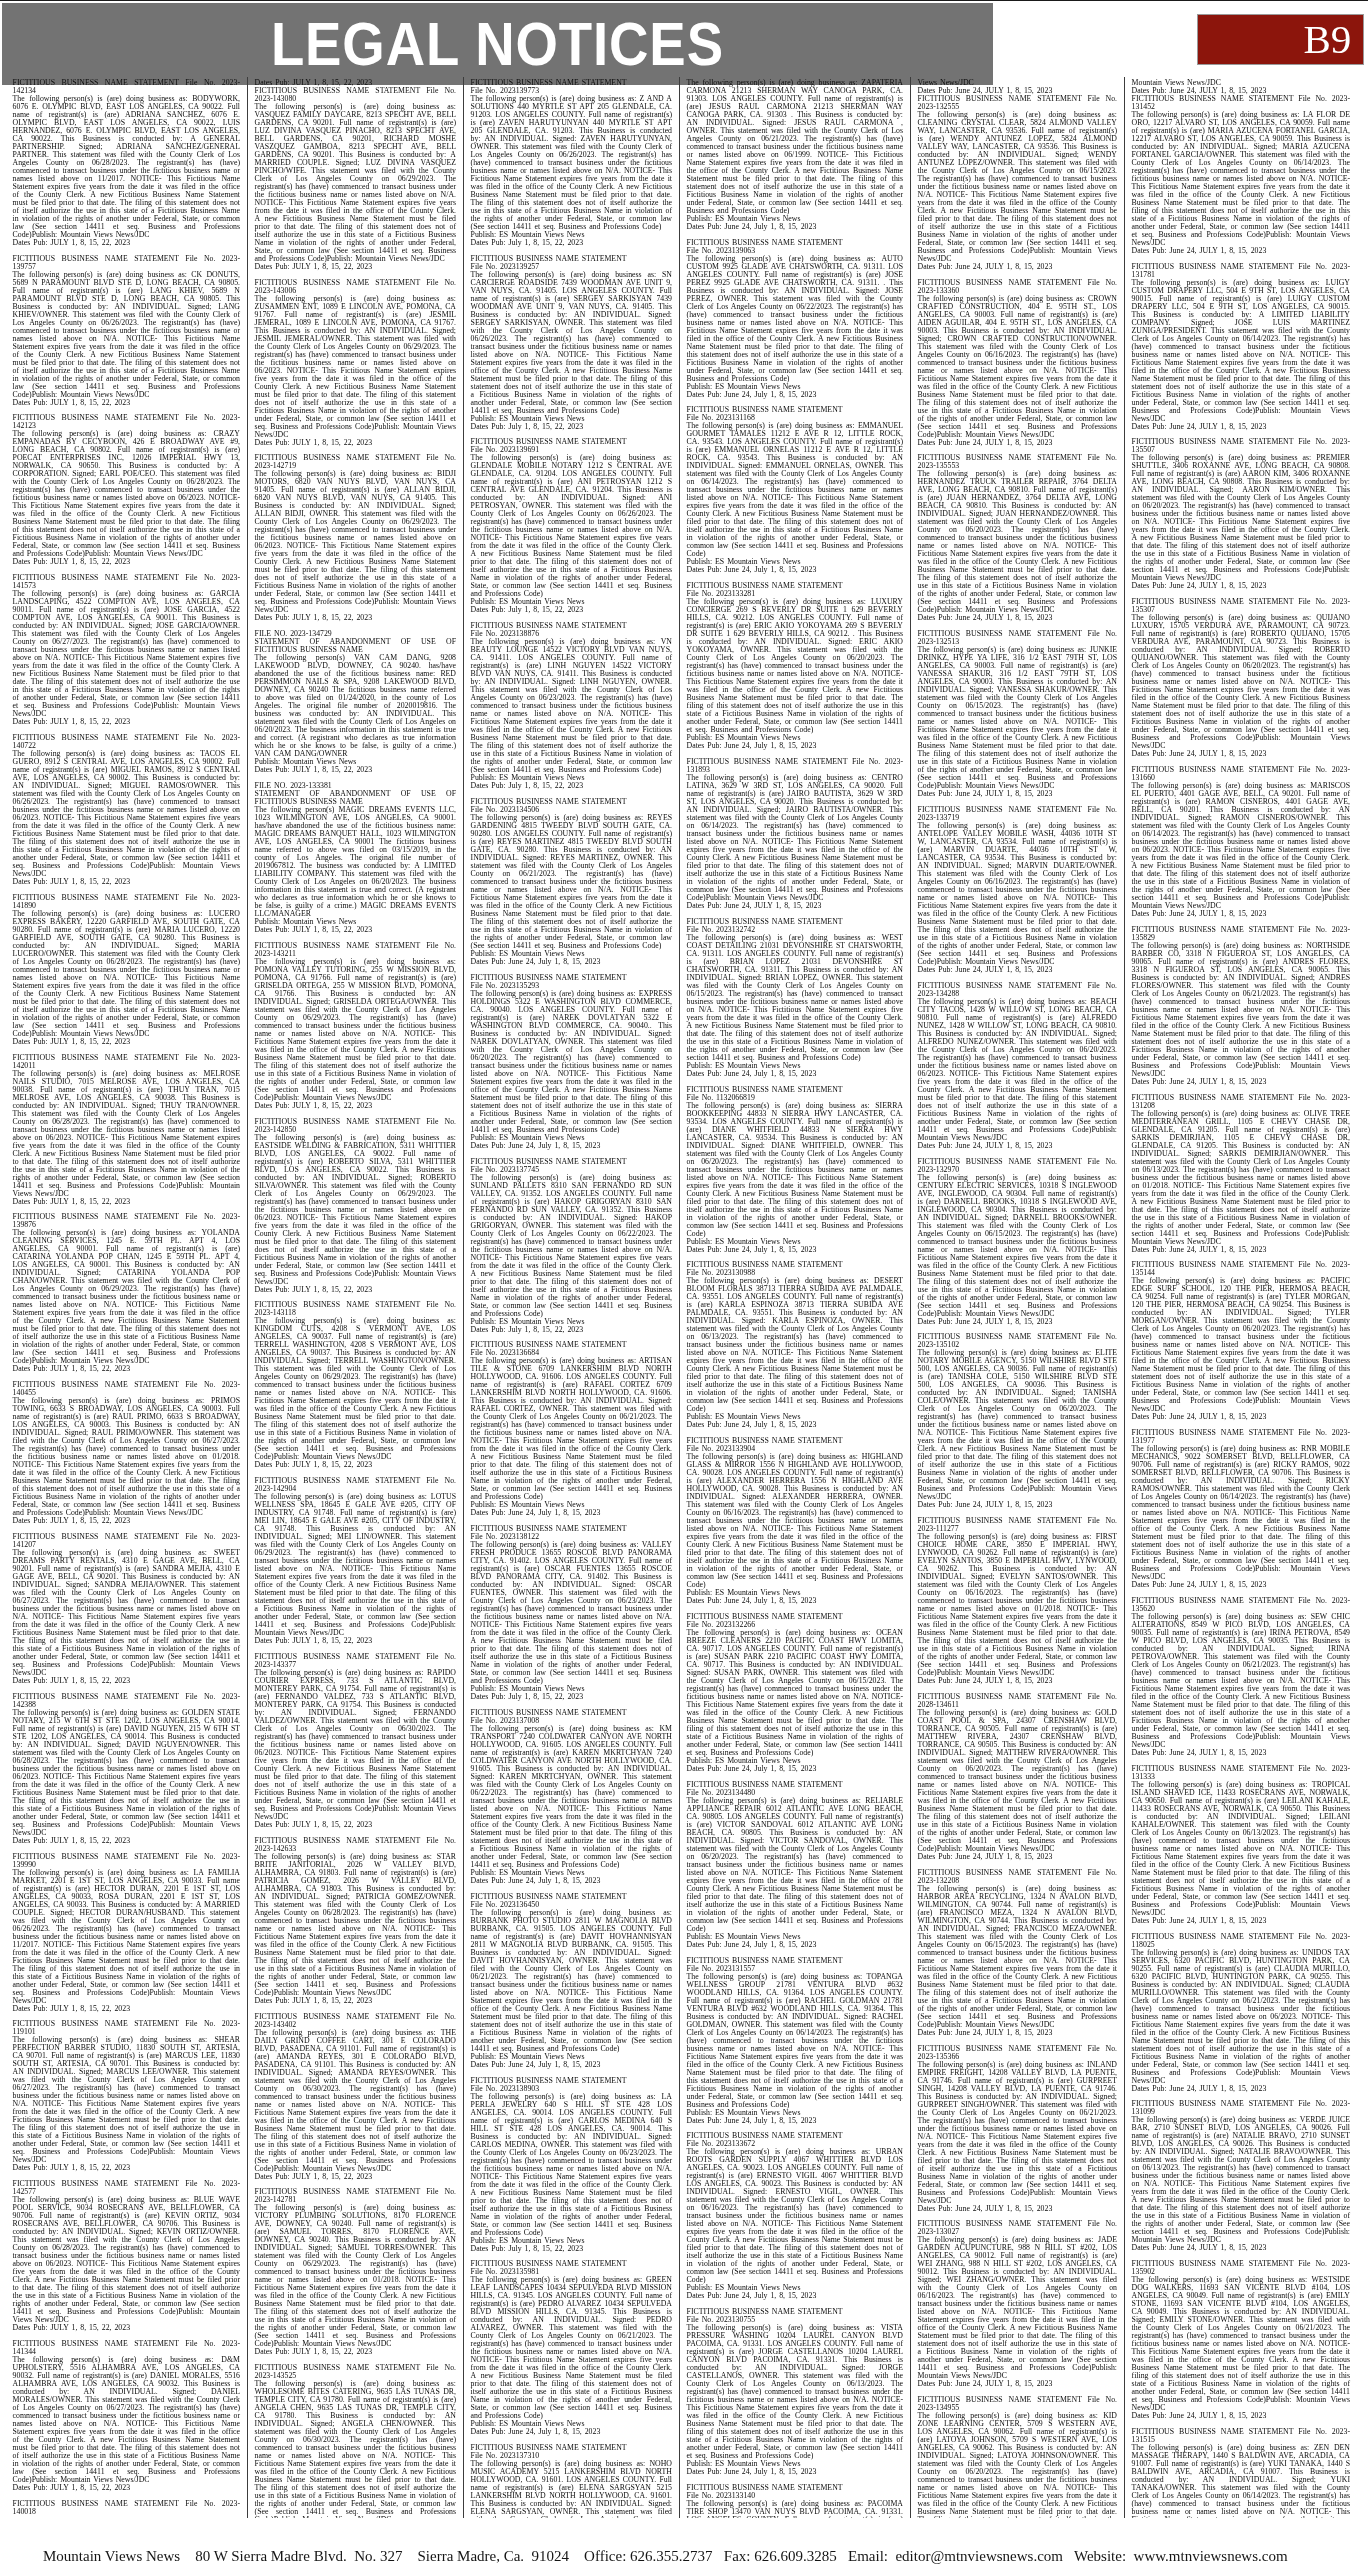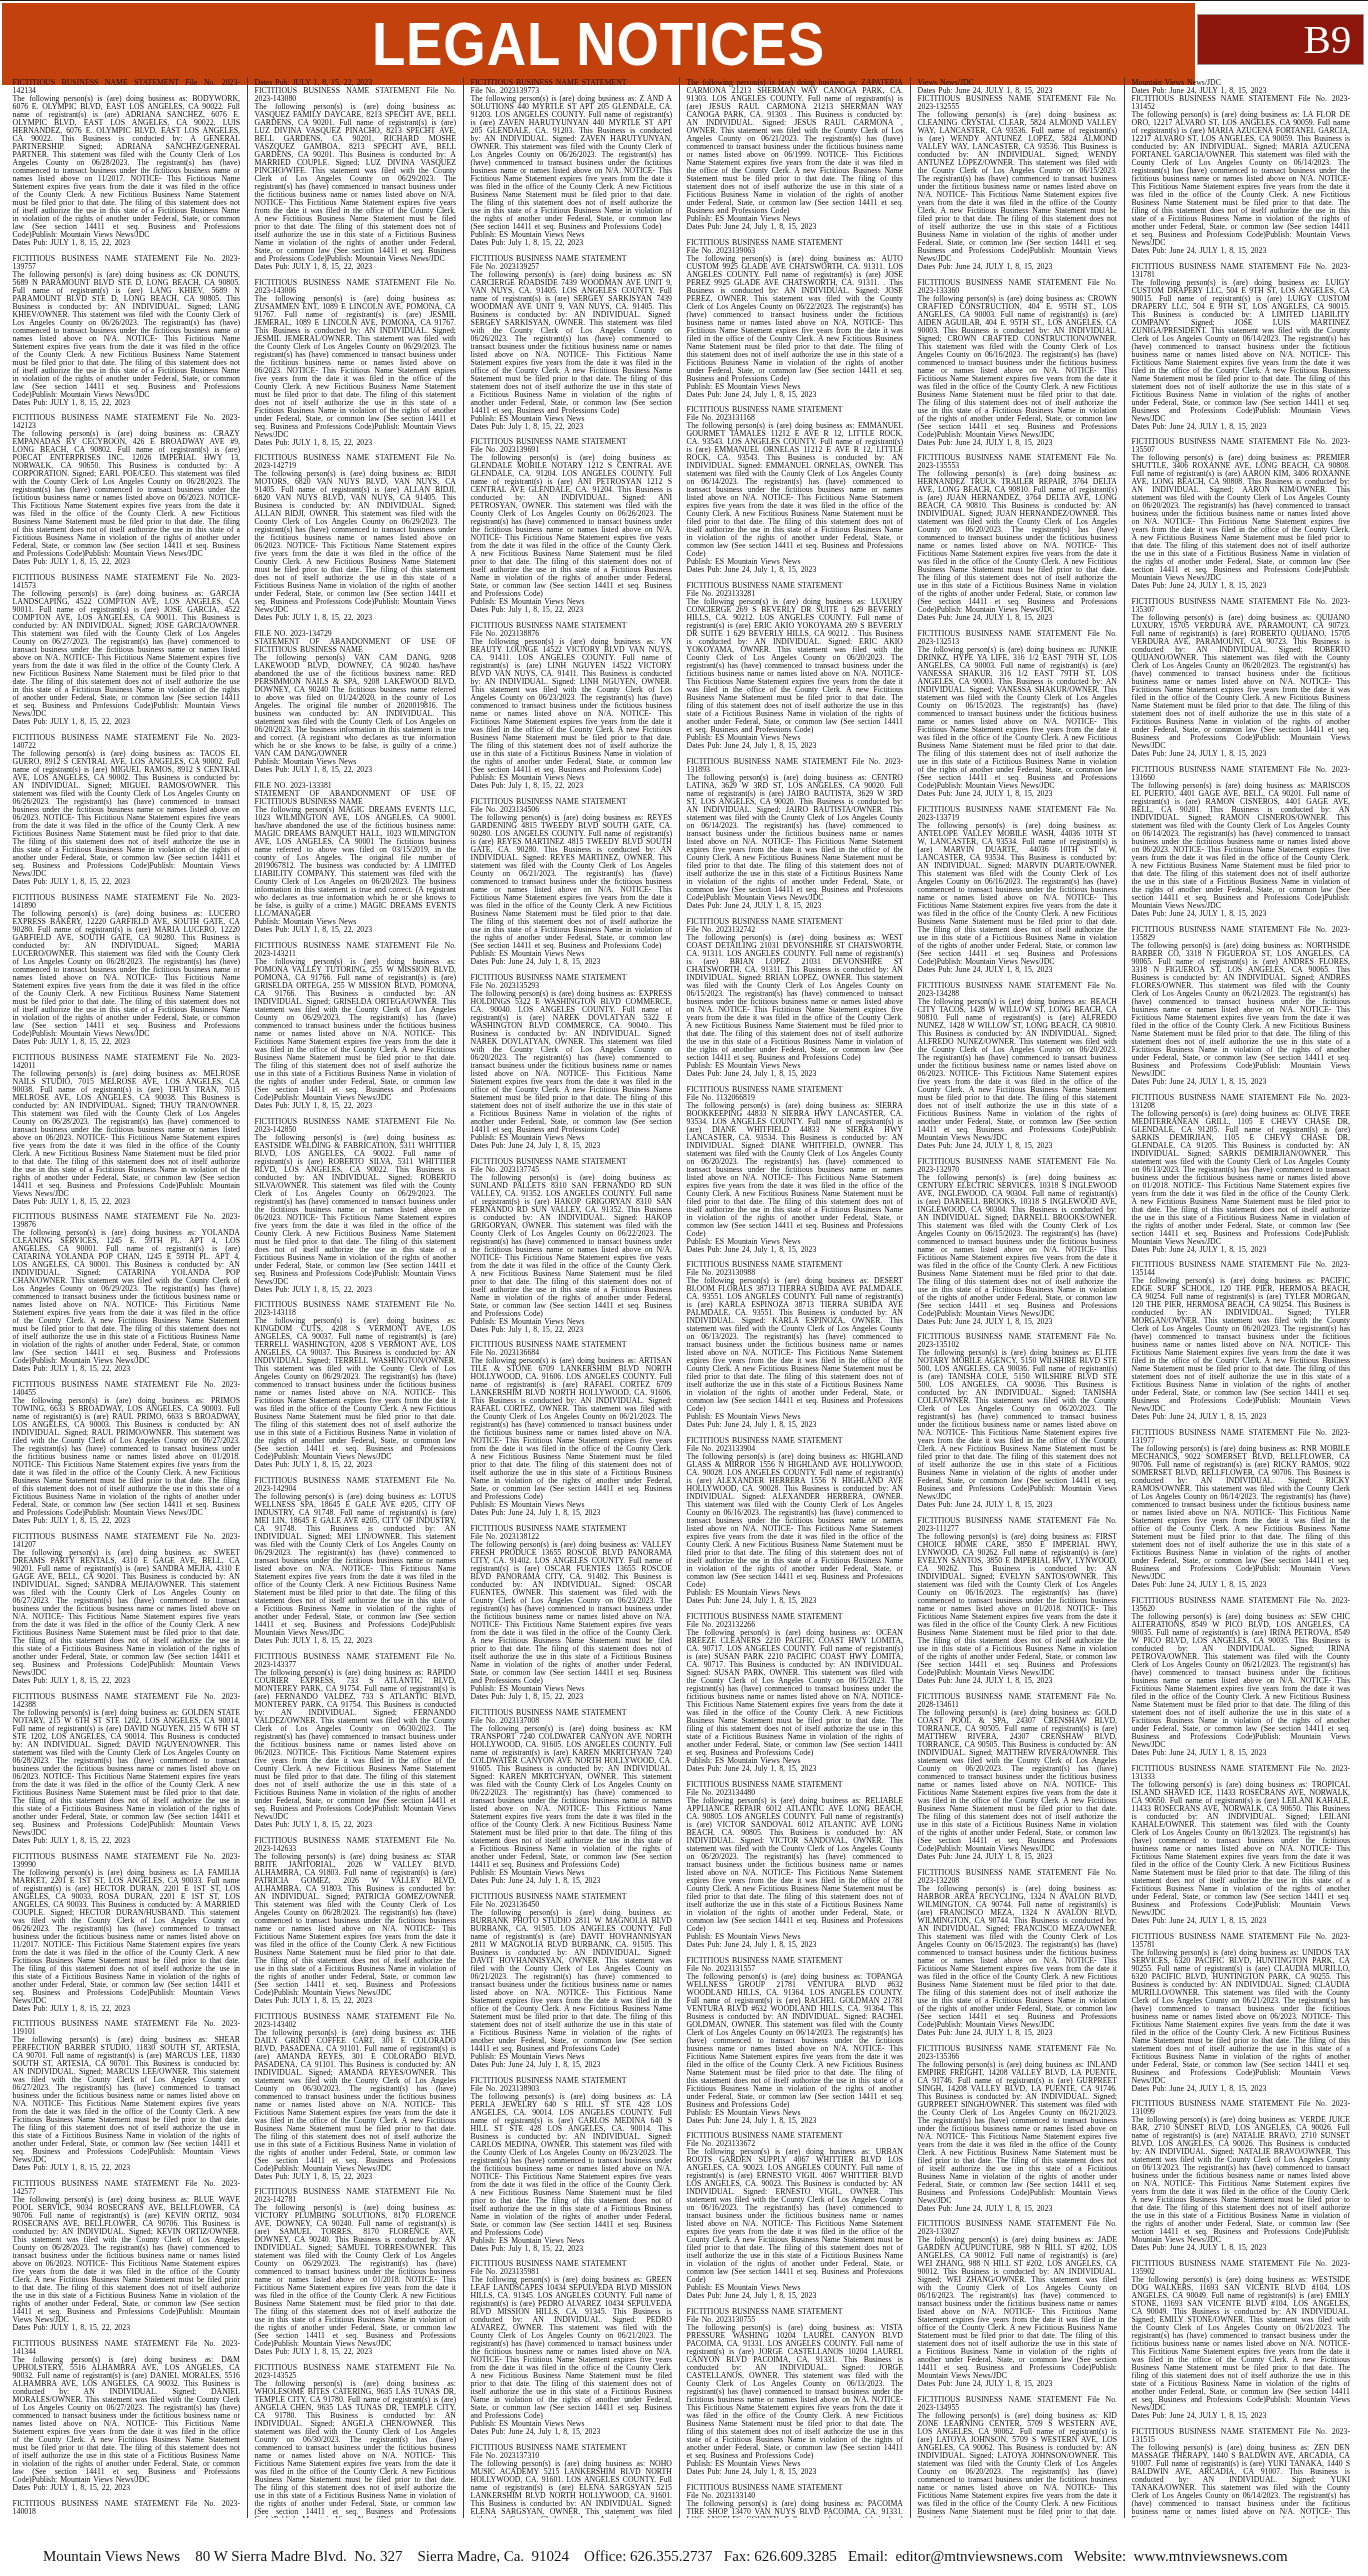--- a/index.html
+++ b/index.html
@@ -2,22 +2,22 @@
 <html><head>
 <meta charset="utf-8">
 <style>
   html,body{margin:0;padding:0;}
   body{
     width:1368px;height:2576px;position:relative;background:#ffffff;
     font-family:"Liberation Serif","DejaVu Serif",serif;color:#0c0c0c;
     overflow:hidden;border-top:1.9px solid #1a1a1a;
   }
   .banner{
-    position:absolute;left:1.9px;top:1.9px;width:1193px;height:82px;
-    background:#c2410c;display:flex;align-items:center;justify-content:center;
+    position:absolute;left:1.9px;top:1.9px;width:991px;height:82px;
+    background:#737373;display:flex;align-items:center;justify-content:center;
   }
   .banner .ttl{
     color:#ffffff;font-family:"Liberation Sans","DejaVu Sans",sans-serif;
     font-weight:700;font-size:62px;letter-spacing:1px;transform:scaleX(0.88);
     white-space:nowrap;
   }
   .pageno{
     position:absolute;left:1197px;top:1.9px;width:167px;height:51px;
     background:#8c150c;border:1px solid #9a9a9a;box-sizing:border-box;
     display:flex;align-items:center;justify-content:flex-end;
@@ -543,21 +543,21 @@
         <p>FICTITIOUS BUSINESS NAME STATEMENT File No. 2023-135620</p>
         <p class="body">The following person(s) is (are) doing business as: SEW CHIC ALTERATIONS, 8549 W PICO BLVD, LOS ANGELES, CA 90035. Full name of registrant(s) is (are) IRINA PETROVA, 8549 W PICO BLVD, LOS ANGELES, CA 90035. This Business is conducted by: AN INDIVIDUAL. Signed; IRINA PETROVA/OWNER. This statement was filed with the County Clerk of Los Angeles County on 06/21/2023. The registrant(s) has (have) commenced to transact business under the fictitious business name or names listed above on N/A. NOTICE- This Fictitious Name Statement expires five years from the date it was filed in the office of the County Clerk. A new Fictitious Business Name Statement must be filed prior to that date. The filing of this statement does not of itself authorize the use in this state of a Fictitious Business Name in violation of the rights of another under Federal, State, or common law (See section 14411 et seq. Business and Professions Code)Publish: Mountain Views News/JDC</p>
         <p class="pubs">Dates Pub: June 24, JULY 1, 8, 15, 2023</p>
       </div>
       <div class="notice">
         <p>FICTITIOUS BUSINESS NAME STATEMENT File No. 2023-131333</p>
         <p class="body">The following person(s) is (are) doing business as: TROPICAL ISLAND SHAVED ICE, 11433 ROSECRANS AVE, NORWALK, CA 90650. Full name of registrant(s) is (are) LEILANI KAHALE, 11433 ROSECRANS AVE, NORWALK, CA 90650. This Business is conducted by: AN INDIVIDUAL. Signed; LEILANI KAHALE/OWNER. This statement was filed with the County Clerk of Los Angeles County on 06/13/2023. The registrant(s) has (have) commenced to transact business under the fictitious business name or names listed above on N/A. NOTICE- This Fictitious Name Statement expires five years from the date it was filed in the office of the County Clerk. A new Fictitious Business Name Statement must be filed prior to that date. The filing of this statement does not of itself authorize the use in this state of a Fictitious Business Name in violation of the rights of another under Federal, State, or common law (See section 14411 et seq. Business and Professions Code)Publish: Mountain Views News/JDC</p>
         <p class="pubs">Dates Pub: June 24, JULY 1, 8, 15, 2023</p>
       </div>
       <div class="notice">
-        <p>FICTITIOUS BUSINESS NAME STATEMENT File No. 2023-135781</p>
+        <p>FICTITIOUS BUSINESS NAME STATEMENT File No. 2023-118025</p>
         <p class="body">The following person(s) is (are) doing business as: UNIDOS TAX SERVICES, 6320 PACIFIC BLVD, HUNTINGTON PARK, CA 90255. Full name of registrant(s) is (are) CLAUDIA MURILLO, 6320 PACIFIC BLVD, HUNTINGTON PARK, CA 90255. This Business is conducted by: AN INDIVIDUAL. Signed; CLAUDIA MURILLO/OWNER. This statement was filed with the County Clerk of Los Angeles County on 06/21/2023. The registrant(s) has (have) commenced to transact business under the fictitious business name or names listed above on 06/2023. NOTICE- This Fictitious Name Statement expires five years from the date it was filed in the office of the County Clerk. A new Fictitious Business Name Statement must be filed prior to that date. The filing of this statement does not of itself authorize the use in this state of a Fictitious Business Name in violation of the rights of another under Federal, State, or common law (See section 14411 et seq. Business and Professions Code)Publish: Mountain Views News/JDC</p>
         <p class="pubs">Dates Pub: June 24, JULY 1, 8, 15, 2023</p>
       </div>
       <div class="notice">
         <p>FICTITIOUS BUSINESS NAME STATEMENT File No. 2023-131099</p>
         <p class="body">The following person(s) is (are) doing business as: VERDE JUICE BAR, 2710 SUNSET BLVD, LOS ANGELES, CA 90026. Full name of registrant(s) is (are) NATALIE BRAVO, 2710 SUNSET BLVD, LOS ANGELES, CA 90026. This Business is conducted by: AN INDIVIDUAL. Signed; NATALIE BRAVO/OWNER. This statement was filed with the County Clerk of Los Angeles County on 06/13/2023. The registrant(s) has (have) commenced to transact business under the fictitious business name or names listed above on N/A. NOTICE- This Fictitious Name Statement expires five years from the date it was filed in the office of the County Clerk. A new Fictitious Business Name Statement must be filed prior to that date. The filing of this statement does not of itself authorize the use in this state of a Fictitious Business Name in violation of the rights of another under Federal, State, or common law (See section 14411 et seq. Business and Professions Code)Publish: Mountain Views News/JDC</p>
         <p class="pubs">Dates Pub: June 24, JULY 1, 8, 15, 2023</p>
       </div>
       <div class="notice">
         <p>FICTITIOUS BUSINESS NAME STATEMENT File No. 2023-135902</p>

